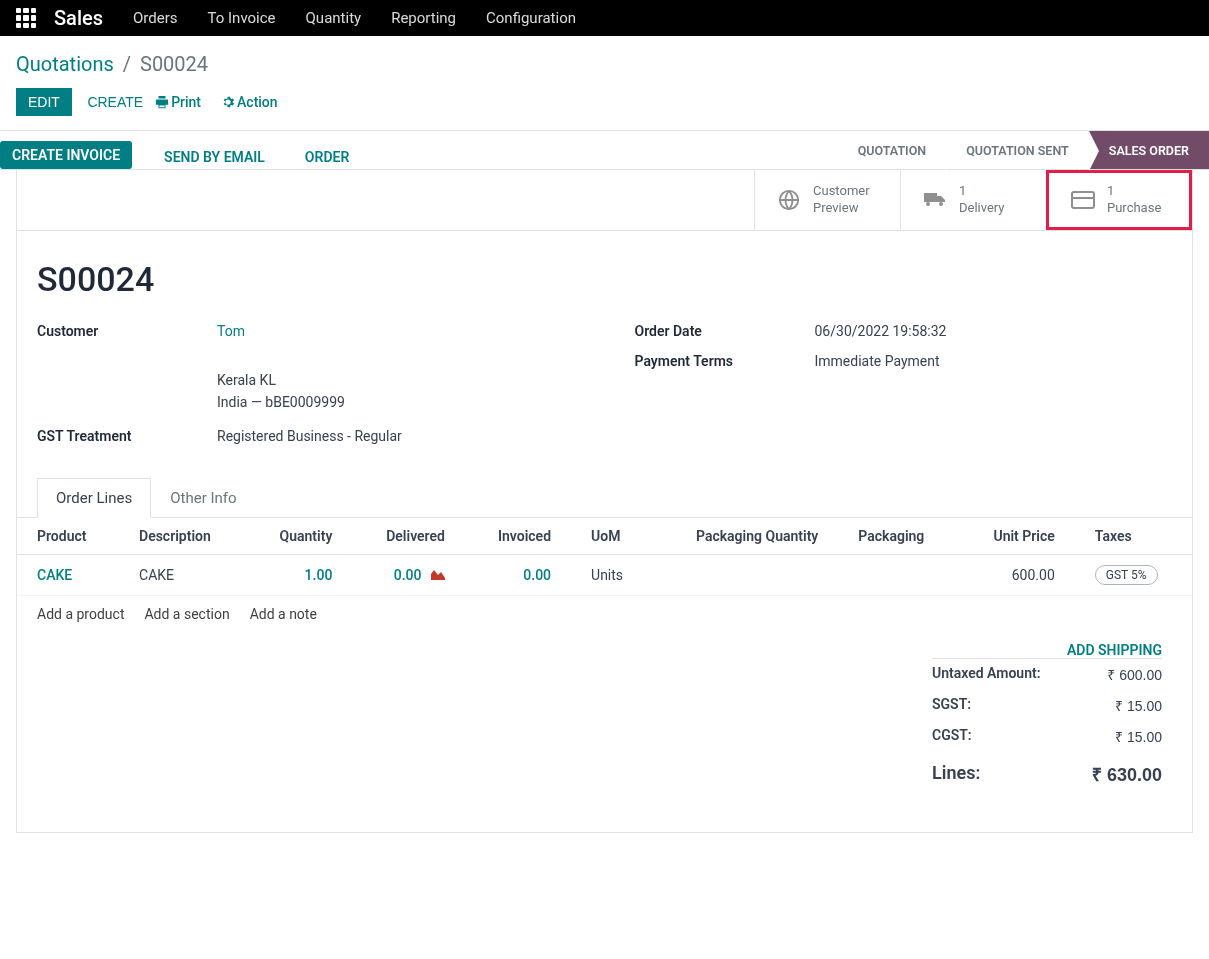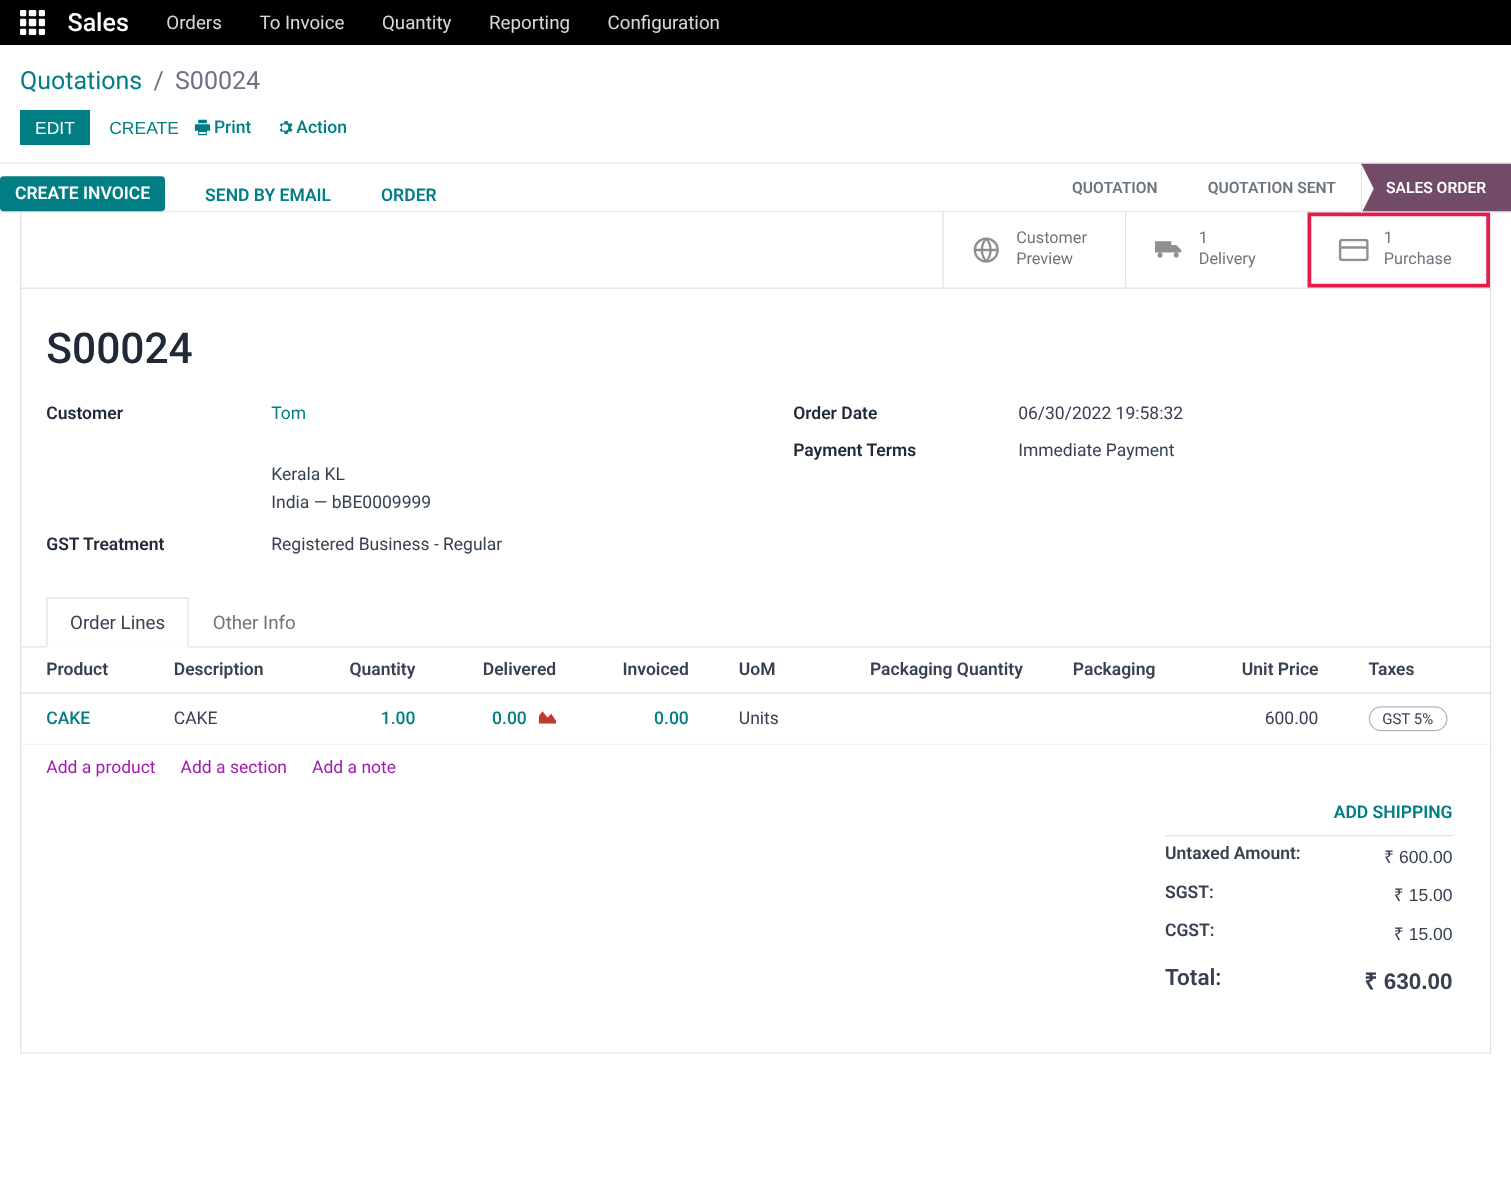--- a/index.html
+++ b/index.html
@@ -75,26 +75,26 @@
   table { width: 100%; border-collapse: collapse; }
   th { text-align: left; padding: 10px 20px; font-weight: 600; border-bottom: 1px solid #dee2e6; font-size: 14px; }
   th.num,td.num { text-align: right; }
   td { padding: 10px 20px; border-bottom: 1px solid #f3f4f6; font-size: 14px; vertical-align: middle; }
   td .prod-link { color: #017E84; font-weight: 500; }
   .qty-link { color: #017E84; font-weight: 500; }
   .badge { display:inline-block; border:1px solid #adb5bd; border-radius: 12px; padding: 2px 10px; font-size: 12px; color:#374151;text-align:right; }
   .chart-icon { color: #c0392b; margin-left: 6px; }
   
   .add-links { padding: 10px 20px; display:flex; gap:20px; }
-  .add-links a { color: #a21caf; cursor: pointer; }
+  .add-links a { color: #404040; cursor: pointer; }
   
   
   .totals-wrap { display:flex; justify-content:flex-end; padding: 0 30px; }
   .totals { width: 230px; }
-  .add-ship { text-align:right; color:#017E84; font-weight:600; padding-bottom:10px; border-bottom:1px solid #dee2e6; cursor:pointer; }
+  .add-ship { text-align:right; color:#017E84; font-weight:600; border-bottom:1px solid #dee2e6; cursor:pointer; }
   .total-row { display:flex; justify-content:space-between; padding: 6px 0; }
   .total-row .label { font-weight:600; }
   .total-row .val { text-align:right; }
   .total-row.grand { font-size: 18px; font-weight:700; padding-top:10px; }
   .currency { font-family: Arial, sans-serif; }
   
   svg { display:block; }
 </style>
 </head>
 <body>
@@ -297,19 +297,19 @@
       </div>
       <div class="total-row">
         <span class="label">SGST:</span>
         <span class="val currency">₹ 15.00</span>
       </div>
       <div class="total-row">
         <span class="label">CGST:</span>
         <span class="val currency">₹ 15.00</span>
       </div>
       <div class="total-row grand">
-        <span class="label">Total:</span>
+        <span class="label">Lines:</span>
         <span class="val currency">₹ 630.00</span>
       </div>
     </div>
   </div>
 
 </div>
 
 </body></html>

